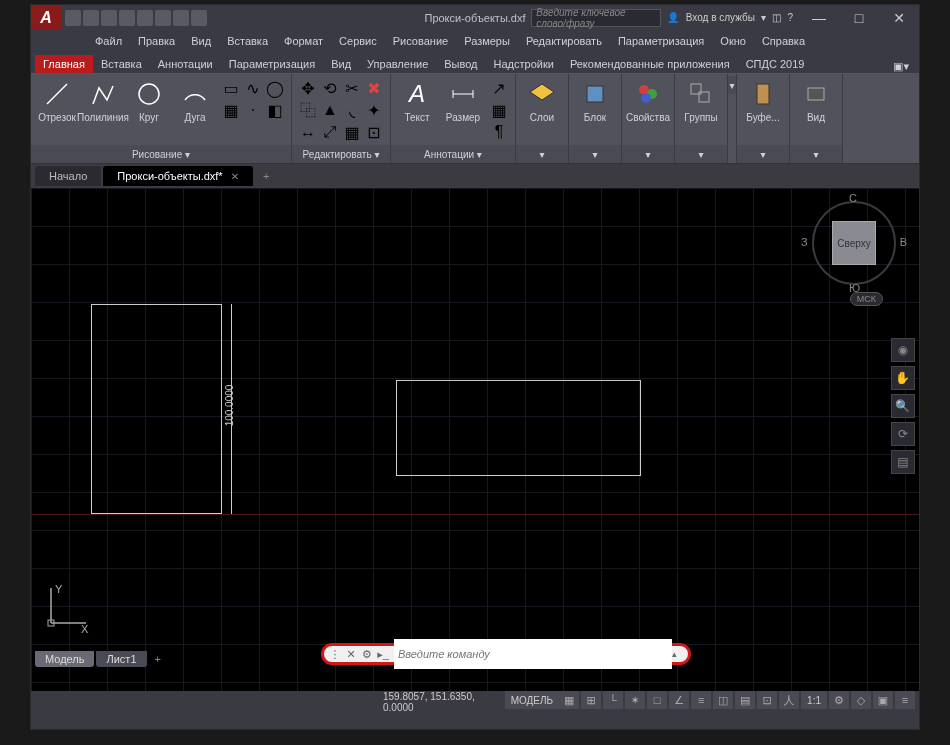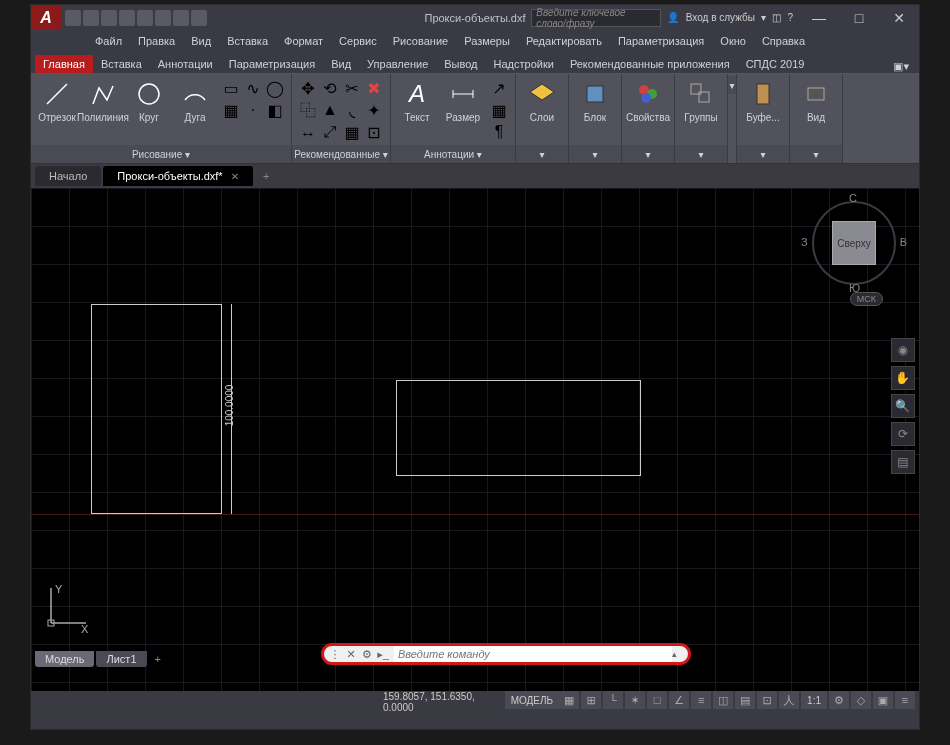--- a/index.html
+++ b/index.html
@@ -61,21 +61,21 @@
 .viewcube .ring { position: absolute; width: 84px; height: 84px; border: 2px solid #3a3a42; border-radius: 50%; }
 .viewcube .dir { position: absolute; font-size: 11px; color: #888; }
 .viewcube-mck { position: absolute; top: 104px; right: 36px; font-size: 9px; color: #888; padding: 1px 6px; border: 1px solid #555; border-radius: 8px; background: #2a2a30; }
 
 .navbar-right { position: absolute; right: 4px; top: 150px; width: 24px; display: flex; flex-direction: column; gap: 4px; }
 .nav-icon { width: 24px; height: 24px; background: #2a2a32; border: 1px solid #444; display: flex; align-items: center; justify-content: center; color: #888; font-size: 12px; cursor: pointer; }
 
 .command-line { position: absolute; bottom: 26px; left: 290px; width: 370px; height: 22px; background: #f0f0f0; border: 3px solid #d01818; border-radius: 12px; display: flex; align-items: center; padding: 0 4px; }
 .command-line .cmd-icons { display: flex; gap: 2px; padding-right: 4px; }
 .command-line .cmd-icon { width: 14px; height: 14px; color: #666; font-size: 11px; display: flex; align-items: center; justify-content: center; }
-.command-line .cmd-input { flex: 1; border: none; background: #fff; height: 16px; font-size: 11px; color: #999; font-style: italic; padding: 0 4px; }
+.command-line .cmd-input { flex: 1; border: none; background: #fff; height: 30px; font-size: 11px; color: #999; font-style: italic; padding: 0 4px; }
 .command-line .cmd-arrow { width: 12px; color: #666; font-size: 9px; }
 
 .bottom-tabs { position: absolute; bottom: 22px; left: 4px; display: flex; height: 20px; font-size: 11px; align-items: center; }
 .bottom-tab { padding: 2px 10px; background: #4a4a54; color: #ddd; margin-right: 2px; border-radius: 0 0 3px 3px; cursor: pointer; }
 .bottom-tab.active { background: #6a6a74; }
 .bottom-tab-add { padding: 2px 6px; color: #888; cursor: pointer; }
 
 .statusbar { height: 38px; background: #3a3a42; display: flex; align-items: flex-start; font-size: 10px; color: #ccc; padding: 0 4px; }
 .statusbar .coords { padding: 0 8px; margin-left: 340px; }
 .statusbar .status-icons { margin-left: auto; display: flex; gap: 2px; align-items: center; }
@@ -203,21 +203,21 @@
           <div class="small-icon">⿻</div>
           <div class="small-icon">▲</div>
           <div class="small-icon">◟</div>
           <div class="small-icon">✦</div>
           <div class="small-icon">↔</div>
           <div class="small-icon">⤢</div>
           <div class="small-icon">▦</div>
           <div class="small-icon">⊡</div>
         </div>
       </div>
-      <div class="label">Рекомендованные ▾</div>
+      <div class="label">Редактировать ▾</div>
     </div>
 
     <div class="ribbon-panel">
       <div class="tools">
         <div class="big-tool">
           <div class="icon" style="font-size:24px;color:#fff;font-style:italic">A</div>
           <div class="text">Текст</div>
         </div>
         <div class="big-tool">
           <div class="icon">

